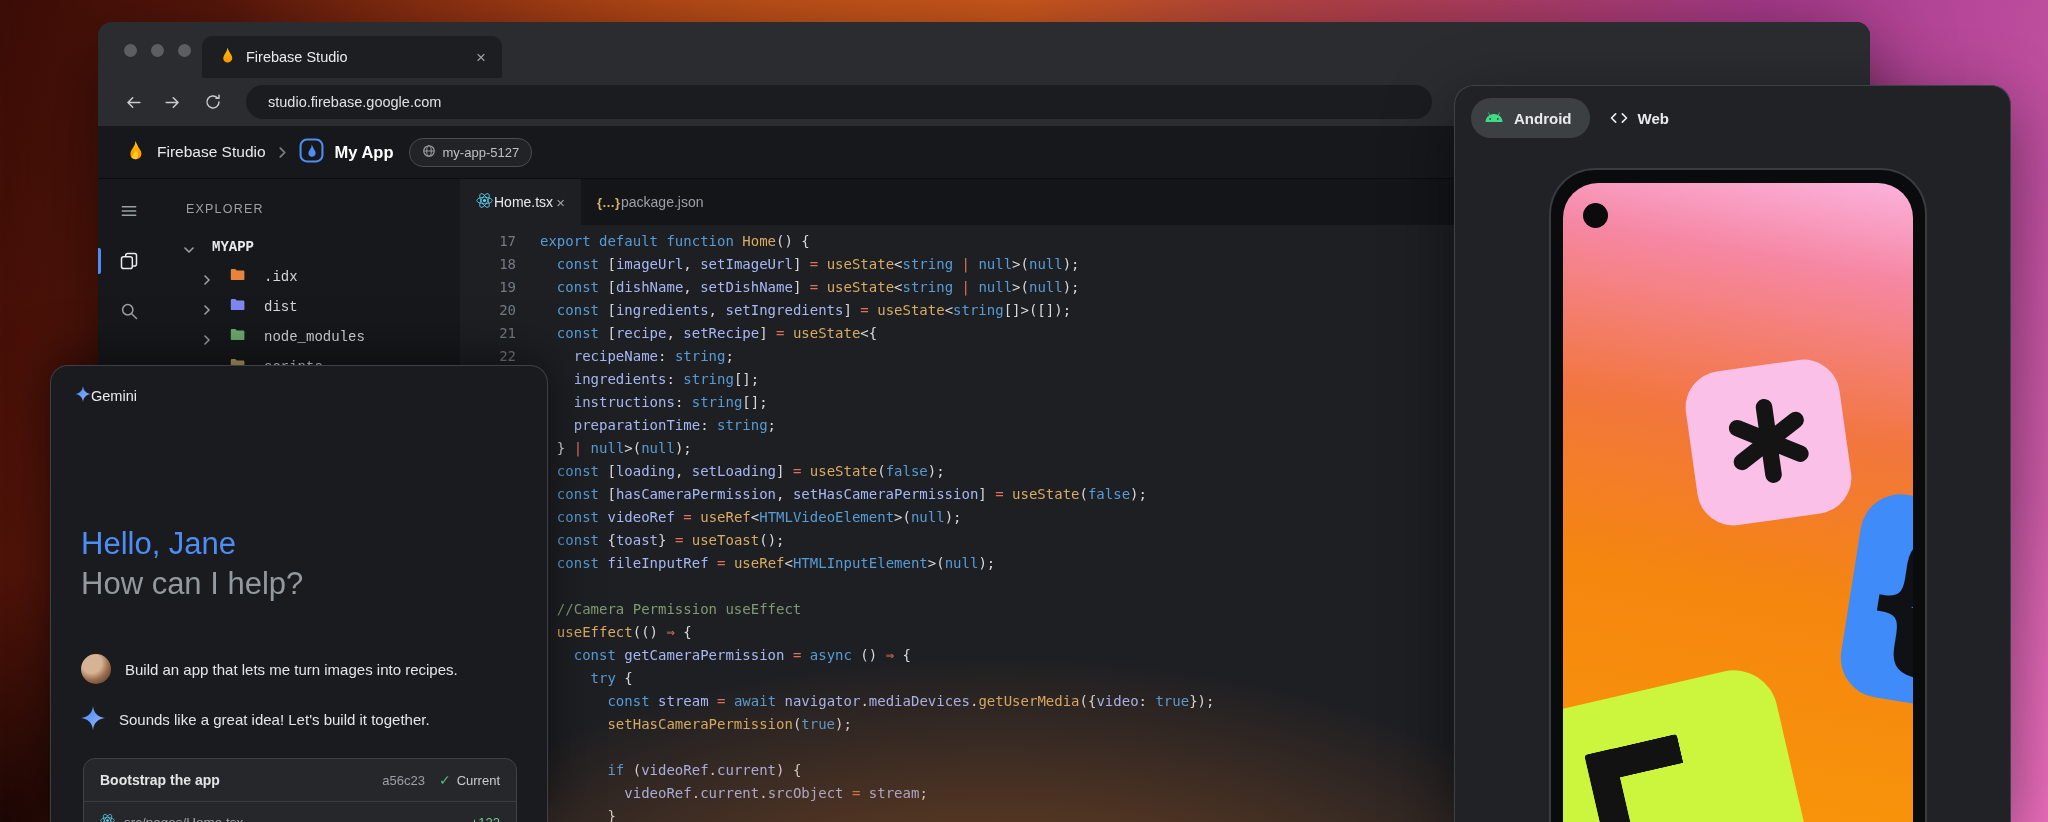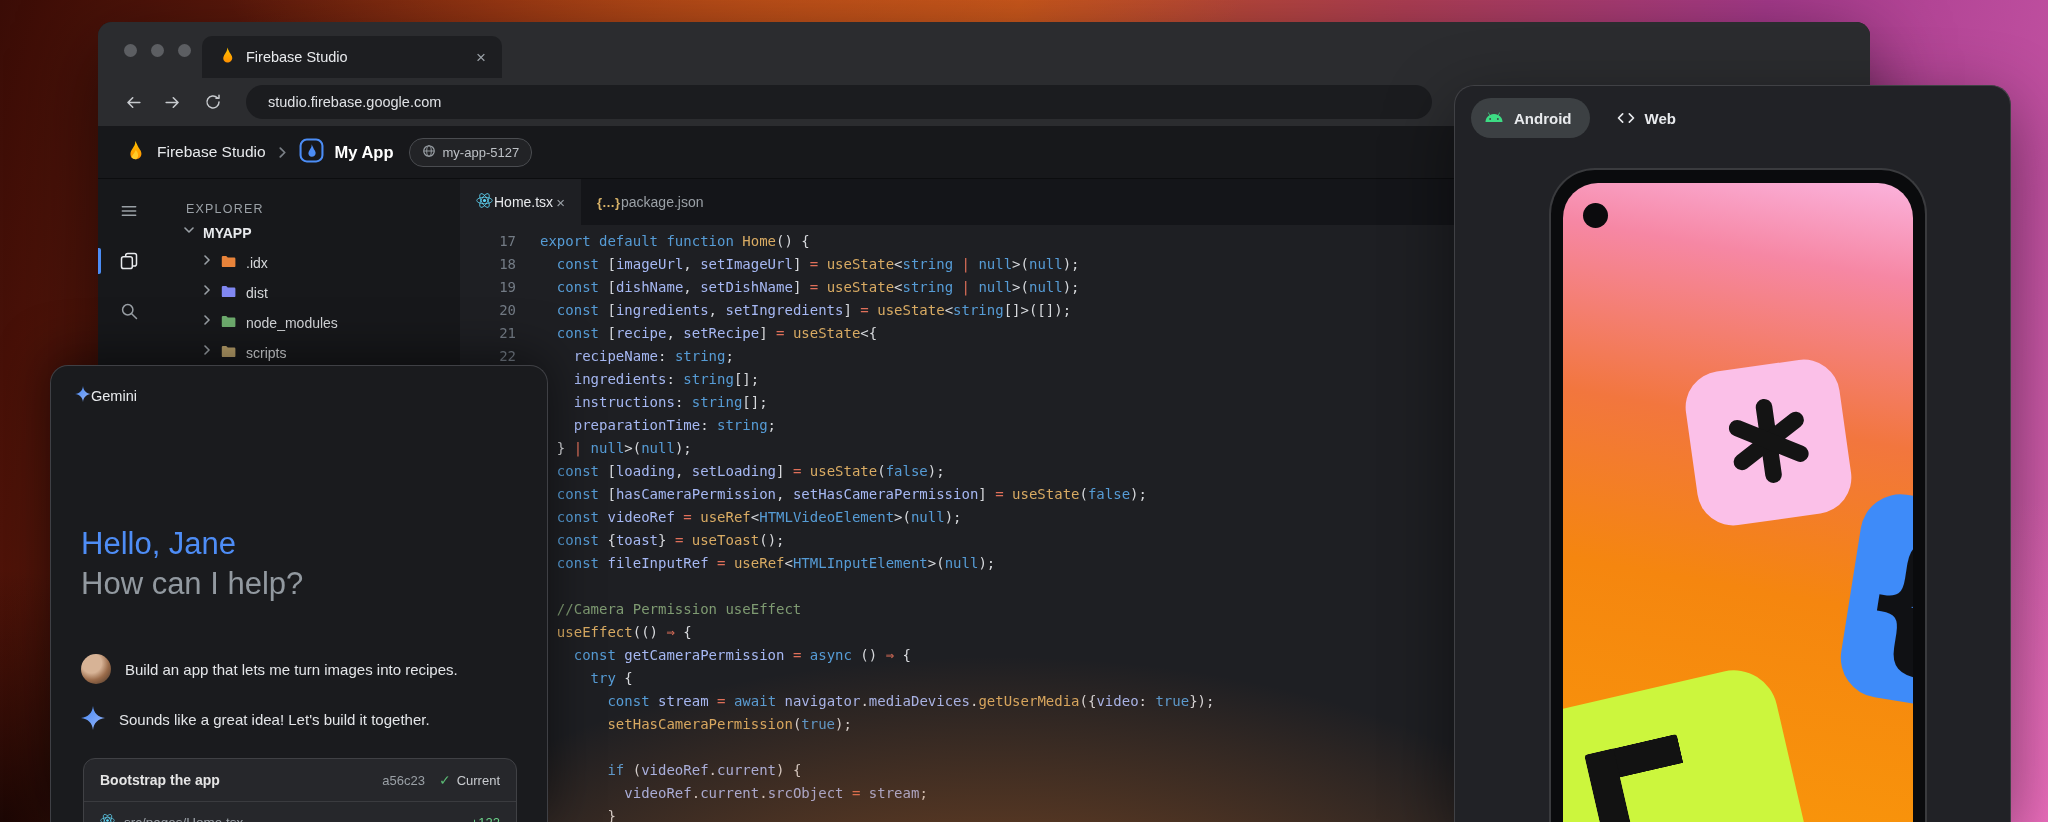--- a/index.html
+++ b/index.html
@@ -33,21 +33,21 @@
   .projpill{margin-left:4px;height:27px;border:1px solid #4a4c50;border-radius:14px;background:#222326;display:flex;align-items:center;gap:7px;padding:0 12px;}
   .projpill span{color:#bdc1c6;font-size:13px;}
   
   .workspace{flex:1;display:flex;min-height:0;}
   .rail{width:62px;background:#17181b;display:flex;flex-direction:column;align-items:center;padding-top:16px;gap:18px;flex:0 0 auto;}
   .railbtn{width:62px;height:32px;display:flex;align-items:center;justify-content:center;color:#9aa0a6;position:relative;}
   .railbtn.active{color:#e8eaed;}
   .railbtn.active::before{content:"";position:absolute;left:0;top:3px;bottom:3px;width:3px;background:#4c8df6;border-radius:0 2px 2px 0;}
   .explorer{width:300px;background:#17181b;padding-top:14px;flex:0 0 auto;}
   .exp-title{color:#9aa0a6;font-size:12.5px;letter-spacing:1.2px;padding-left:26px;height:32px;display:flex;align-items:center;}
-  .tree-row{height:30px;display:flex;align-items:flex-start;gap:9px;padding-left:24px;color:#d5d7da;font-size:14px;}
+  .tree-row{height:30px;display:flex;align-items:flex-end;gap:18px;padding-left:24px;color:#d5d7da;font-size:14px;font-family:Liberation Mono, monospace;}
   .tree-root{font-weight:700;color:#e8eaed;}
   .tree-item{padding-left:42px;}
   .chev{color:#9aa0a6;display:flex;align-items:center;}
   .chev-down{transform:rotate(90deg);}
   .editor{flex:1;background:#1e1f23;display:flex;flex-direction:column;min-width:0;position:relative;}
   .tabsbar{height:46px;background:#141519;display:flex;flex:0 0 auto;}
   .etab{display:flex;align-items:center;gap:1px;padding:0 16px;font-size:14px;color:#9aa0a6;}
   .etab.active{background:#1e1f23;color:#e8eaed;}
   .eclose{color:#9aa0a6;font-size:15px;margin-left:2px;}
   .braces{color:#d9b368;font-size:13px;font-weight:700;}
@@ -73,21 +73,21 @@
   .card-title{color:#e5e5e5;font-size:14px;font-weight:600;flex:1;}
   .commit{color:#9aa0a6;font-size:13px;margin-right:14px;}
   .cur{display:flex;align-items:center;gap:6px;color:#c8cbcf;font-size:13px;}
   .check{color:#5bb974;font-size:14px;}
   .card-file{display:flex;align-items:center;gap:9px;border-top:1px solid #3a3b3f;padding:11px 16px;}
   .fname{color:#9aa0a6;font-size:13.5px;flex:1;}
   .diff{color:#6dd58c;font-size:13px;}
   
   .device{position:absolute;left:1454px;top:85px;width:557px;height:737px;background:#212226;border:1px solid #404145;border-bottom:none;
     border-radius:20px 20px 0 0;z-index:4;box-sizing:border-box;box-shadow:0 20px 70px rgba(0,0,0,.45);}
-  .toggles{display:flex;align-items:center;gap:26px;padding:12px 16px;}
+  .toggles{display:flex;align-items:center;gap:19px;padding:12px 16px;}
   .toggle{display:flex;align-items:center;gap:9px;color:#e8eaed;font-size:15px;font-weight:600;}
   .toggle.active{background:#3c4043;border-radius:21px;height:40px;padding:0 18px 0 12px;}
   .phone{position:absolute;left:94px;top:82px;width:378px;height:655px;background:#0a0b0d;border:2px solid #3a3b3e;border-bottom:none;
     border-radius:46px 46px 0 0;box-sizing:border-box;padding:13px 12px 0;}
   .screen{width:100%;height:100%;border-radius:35px 35px 0 0;overflow:hidden;position:relative;
     background:linear-gradient(190deg,#fbb3dd 0%,#f687a4 14%,#f2763e 38%,#f5860f 62%,#f9960a 100%);}
   .punch{position:absolute;left:20px;top:20px;width:25px;height:25px;border-radius:50%;background:#0b0b0d;}
   .sh-pink{position:absolute;left:128px;top:182px;width:155px;height:155px;background:#fbc0e8;border-radius:36px;transform:rotate(-8deg);
     display:flex;align-items:center;justify-content:center;}
   .sh-blue{position:absolute;left:287px;top:318px;width:175px;height:205px;background:#3e8bf9;border-radius:40px;transform:rotate(9deg);

